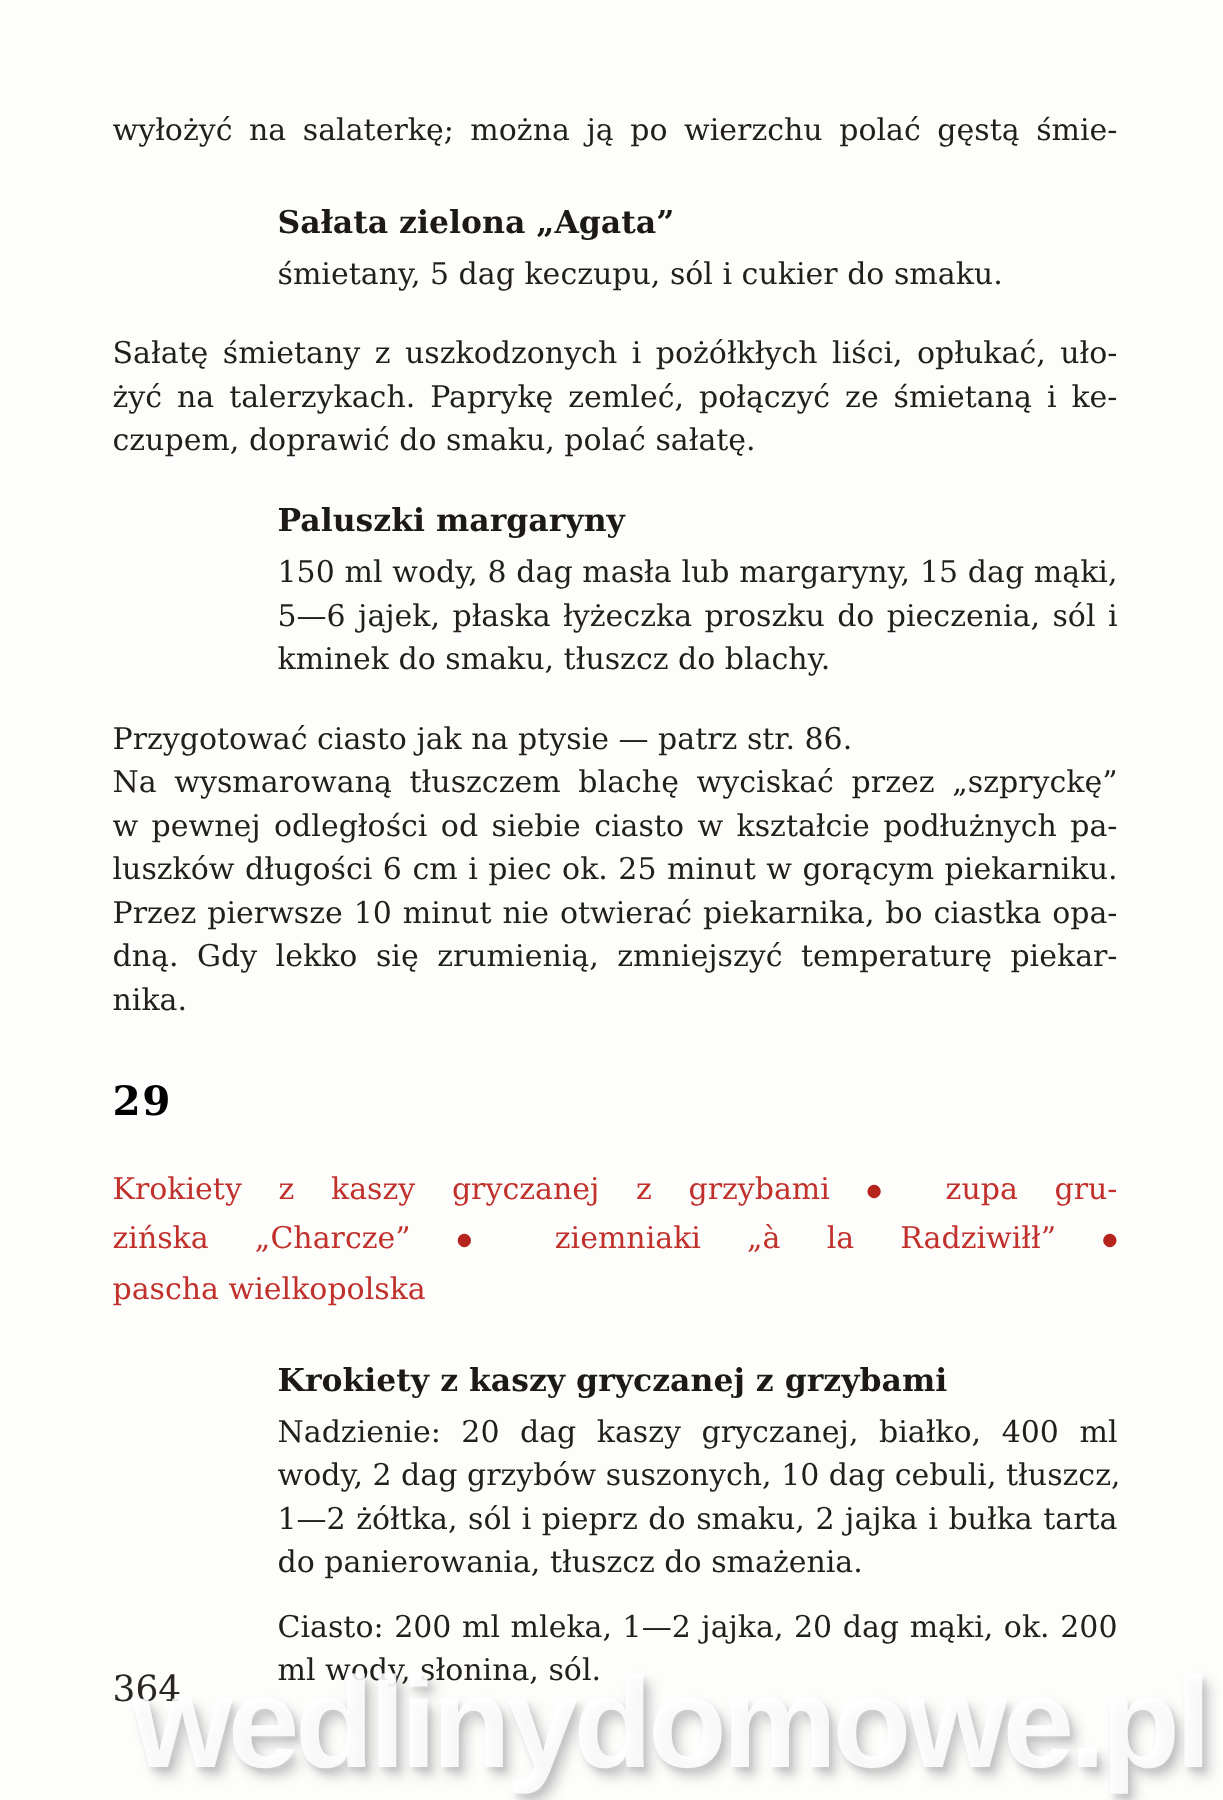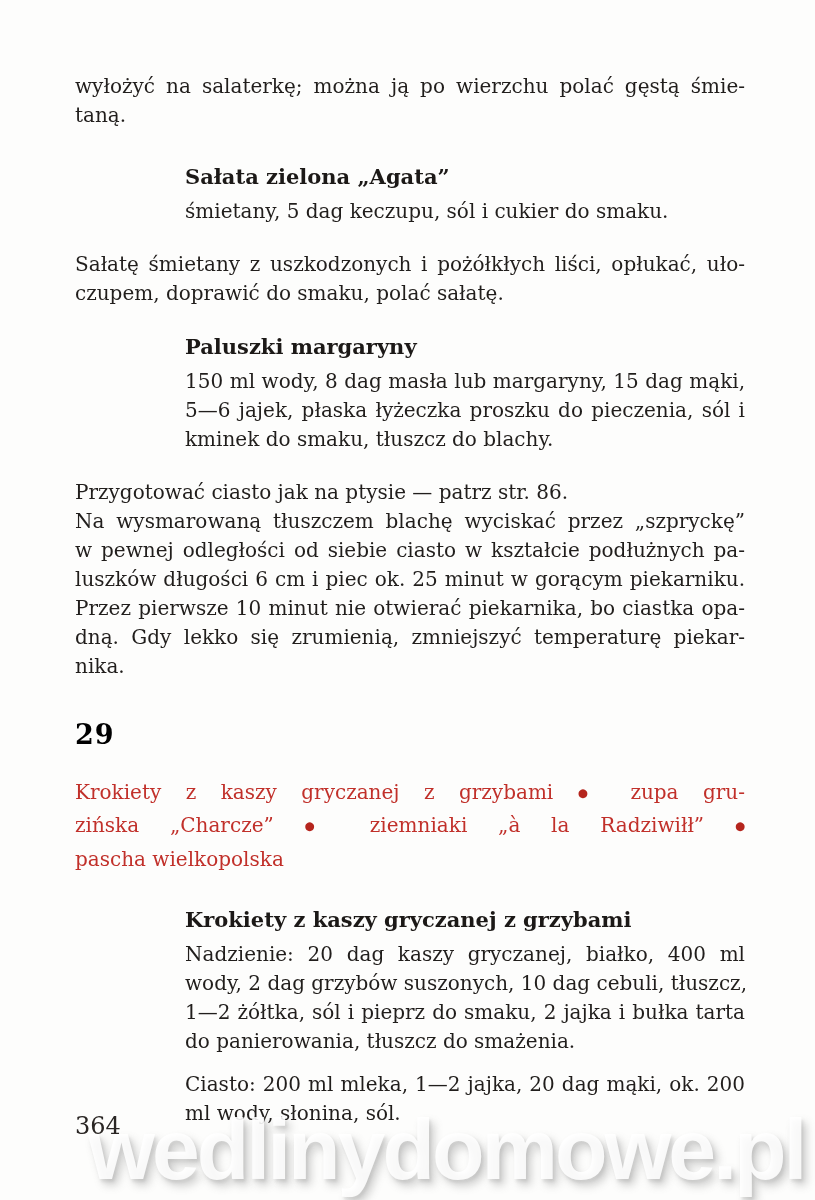--- a/index.html
+++ b/index.html
@@ -107,32 +107,32 @@
   }
 </style>
 </head>
 <body>
 
 <div class="page">
   <div class="content">
 
     <div class="body mb-par">
         <div class="tline">wyłożyć na salaterkę; można ją po wierzchu polać gęstą śmie-</div>
-        <div class="tline tlast">taną.</div>
       </div>
 
     <div class="indent">
       <h3 class="recipe-title mb-sm">Sałata zielona „Agata”</h3>
       <div class="body">
           <div class="tline tlast">śmietany, 5 dag keczupu, sól i cukier do smaku.</div>
         </div>
     </div>
 
     <div class="body mt-par">
         <div class="tline">Sałatę śmietany z uszkodzonych i pożółkłych liści, opłukać, uło-</div>
+        <div class="tline">żyć na talerzykach. Paprykę zemleć, połączyć ze śmietaną i ke-</div>
         <div class="tline tlast">czupem, doprawić do smaku, polać sałatę.</div>
       </div>
 
     <div class="indent mt-par">
       <h3 class="recipe-title mb-sm">Paluszki margaryny</h3>
       <div class="body">
           <div class="tline">150 ml wody, 8 dag masła lub margaryny, 15 dag mąki,</div>
           <div class="tline">5—6 jajek, płaska łyżeczka proszku do pieczenia, sól i</div>
           <div class="tline tlast">kminek do smaku, tłuszcz do blachy.</div>
         </div>

